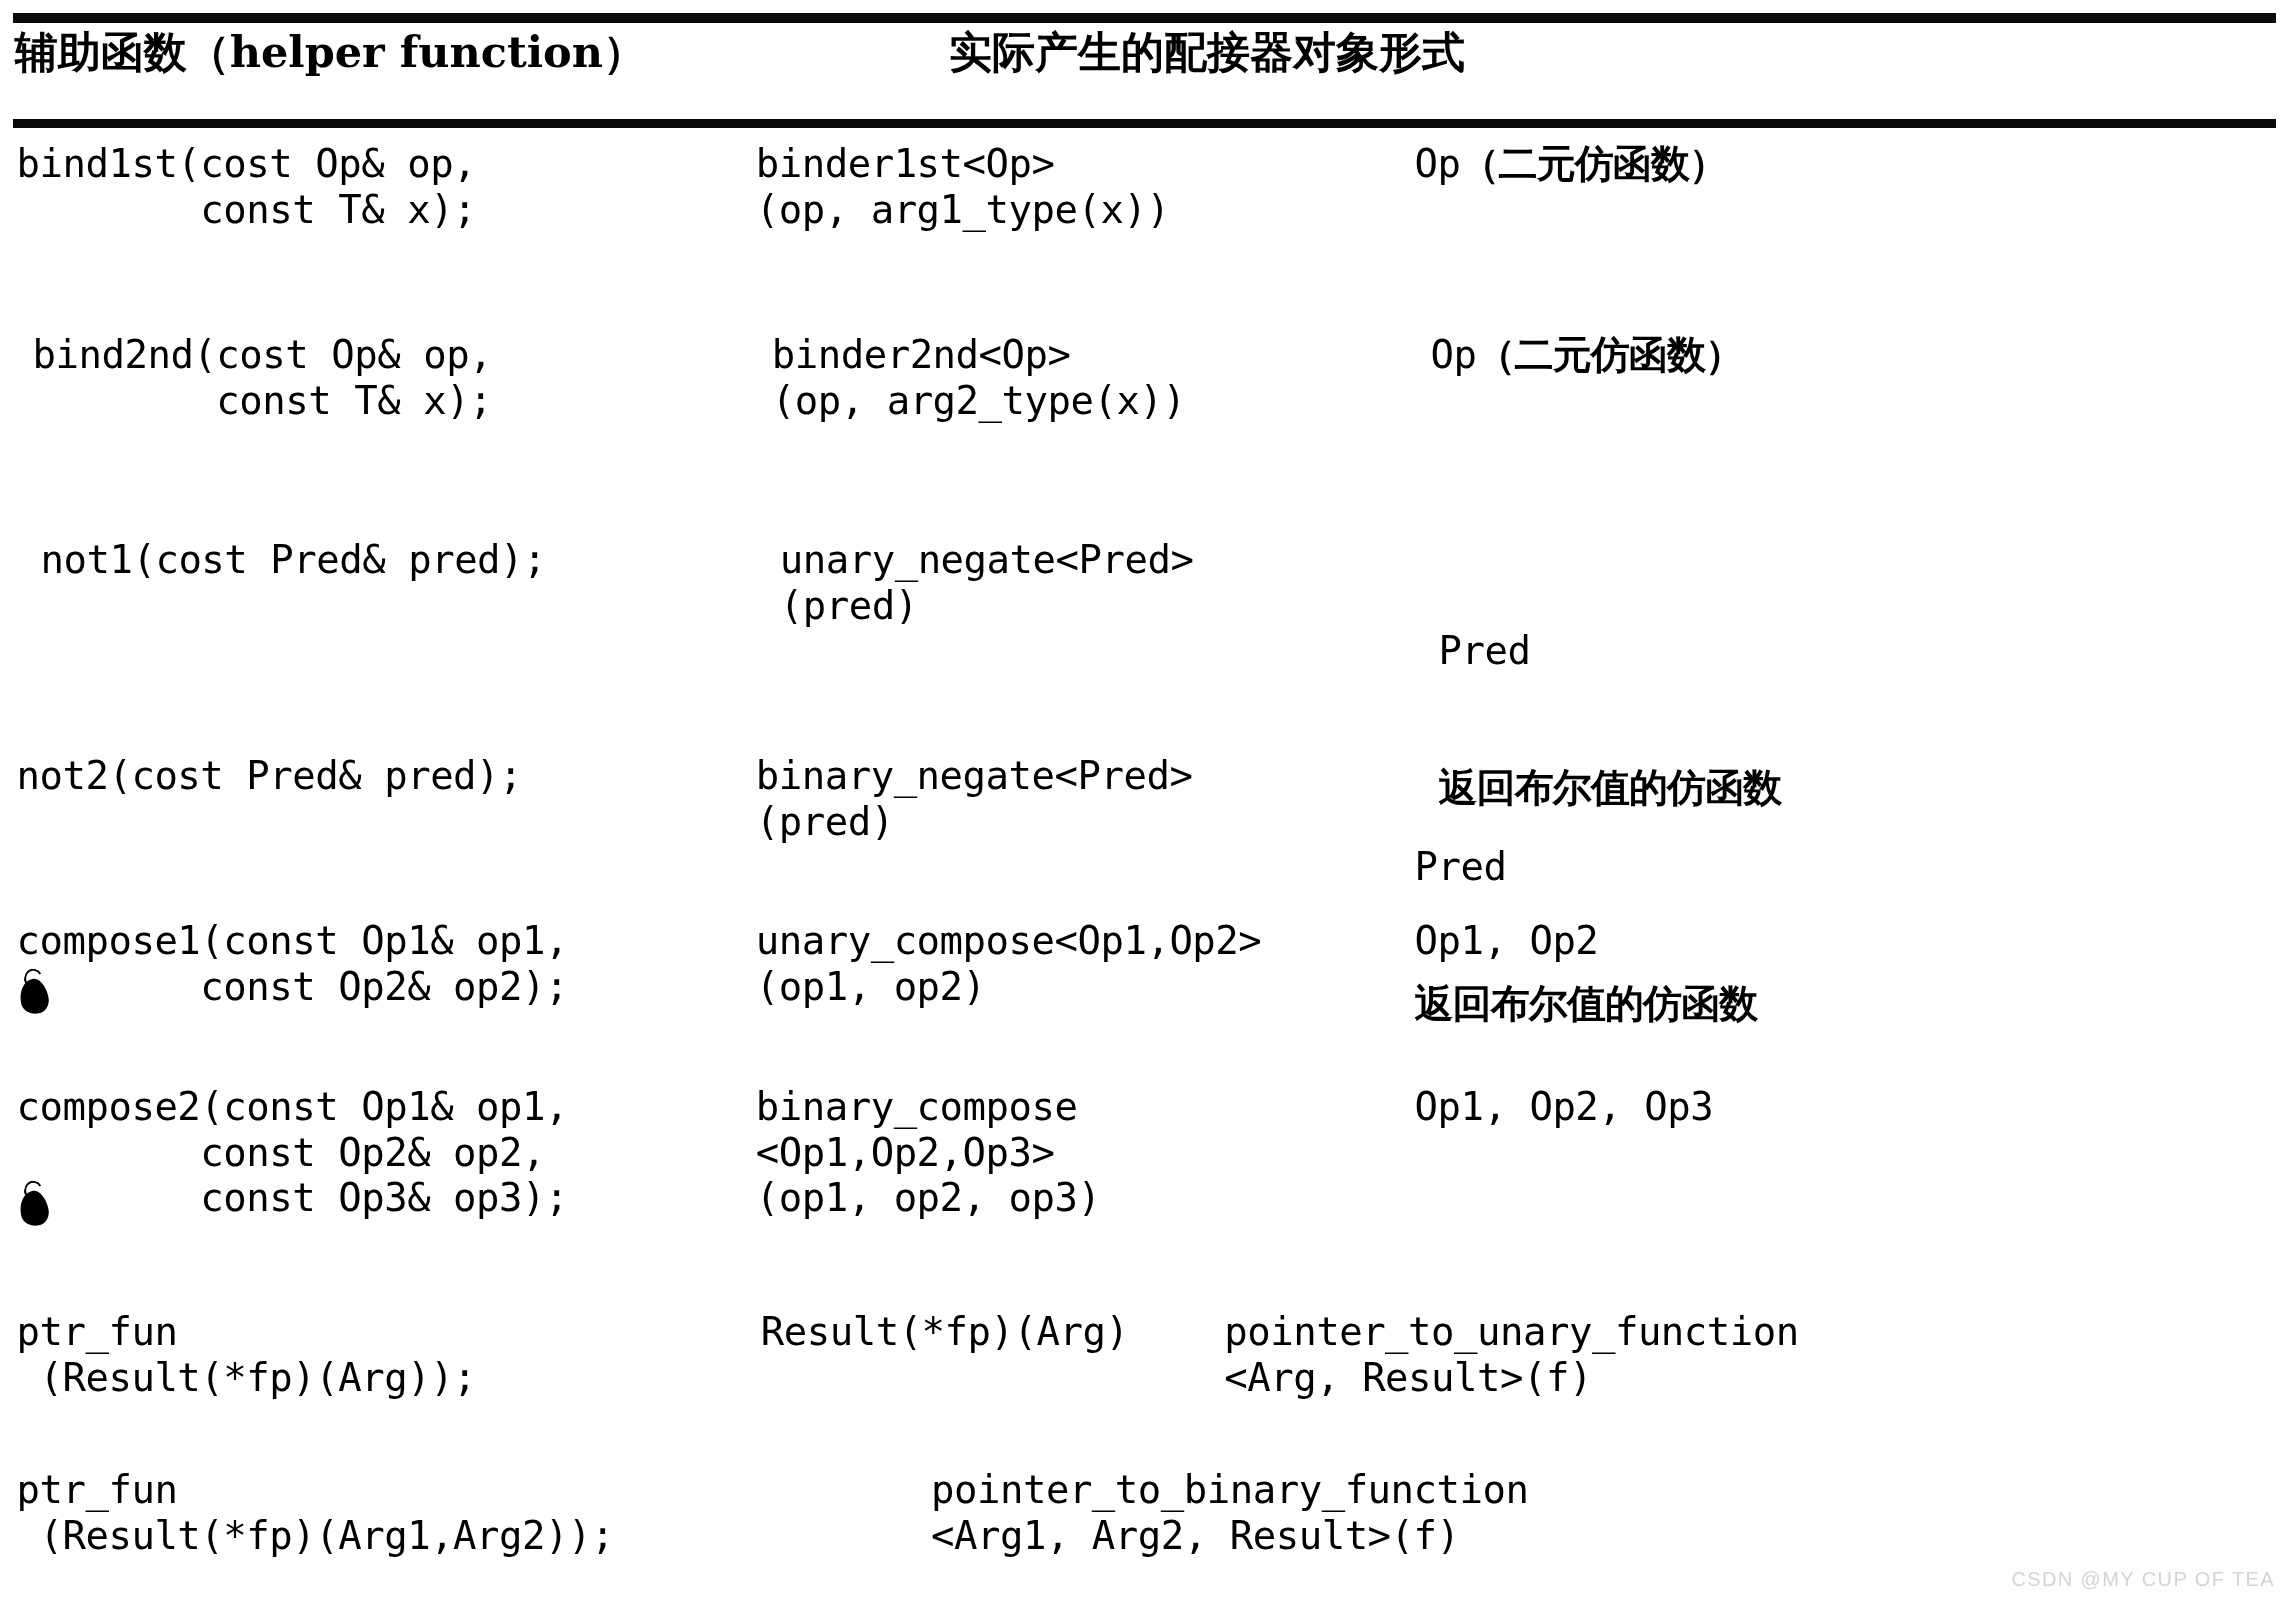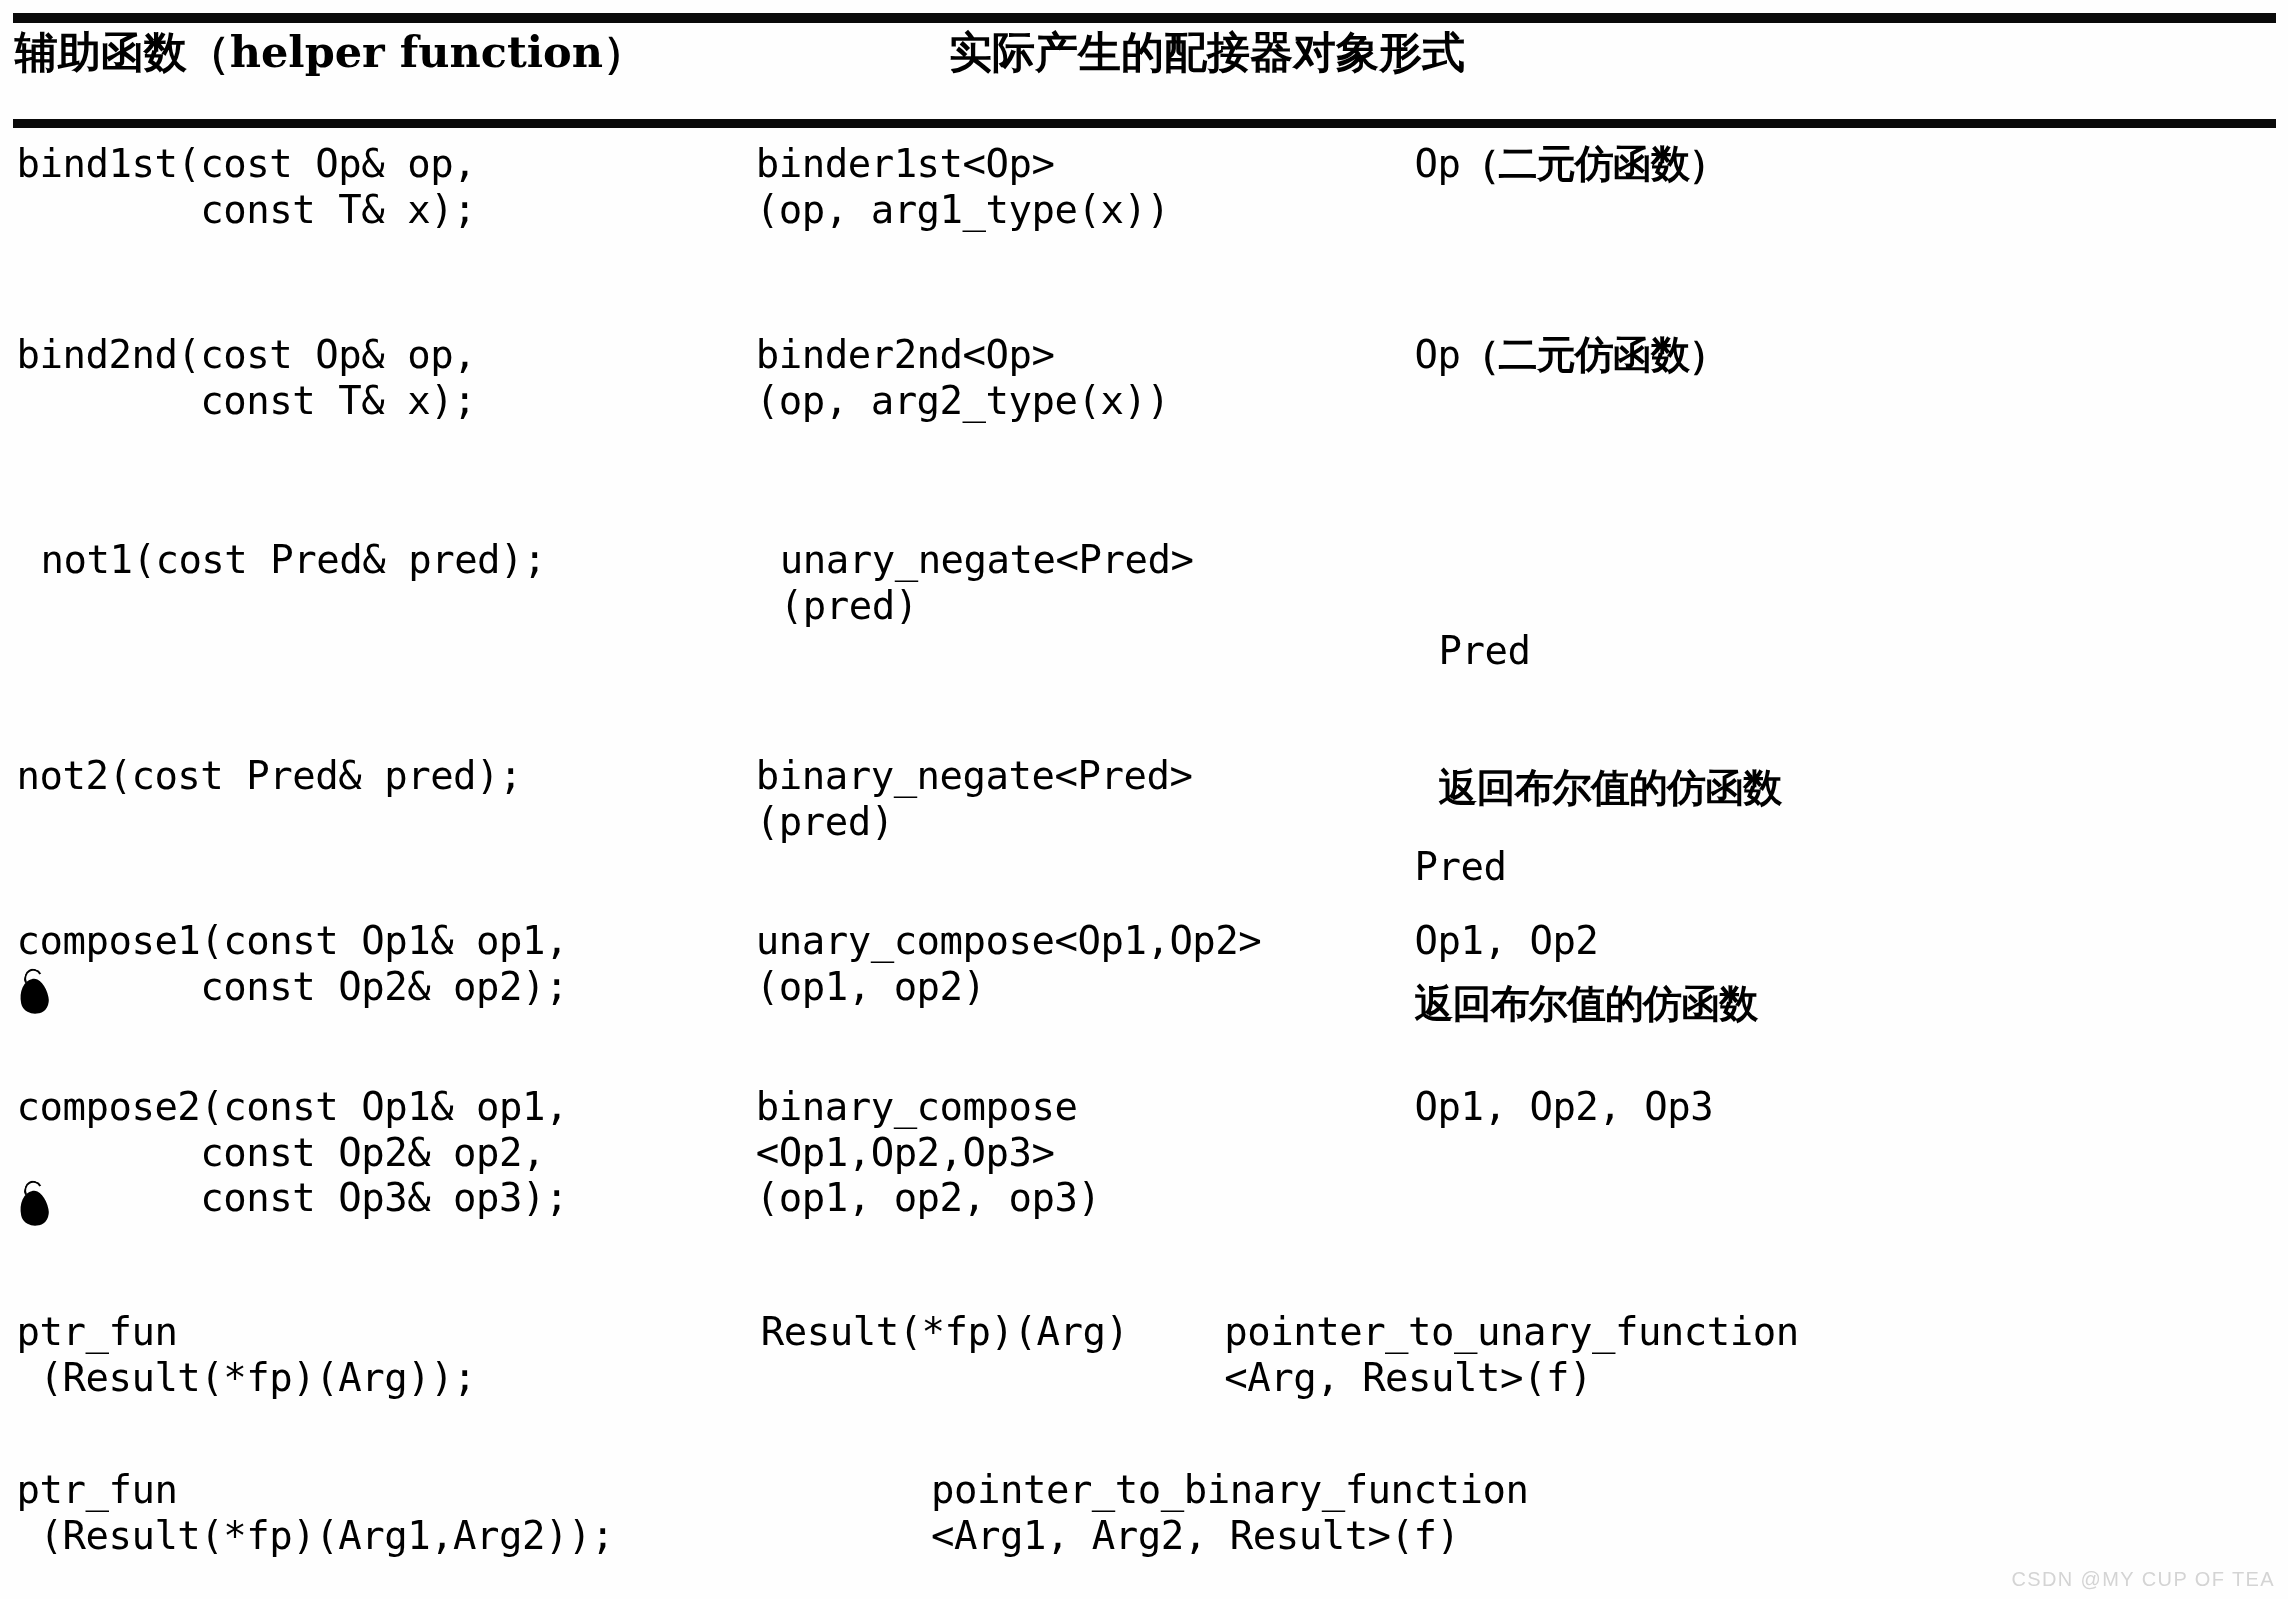--- a/index.html
+++ b/index.html
@@ -144,21 +144,21 @@
     </div>
 
     <div class="row body-row" style="top:133px;margin-top:8px;">
       <div class="cell col1">bind1st(cost Op&amp; op,
         const T&amp; x);</div>
       <div class="cell col2">binder1st&lt;Op&gt;
 (op, arg1_type(x))</div>
       <div class="cell col3"><span class="line"><span>Op</span><span class="cn">（二元仿函数）</span></span></div>
     </div>
 
-    <div class="row body-row" style="top:332px;">
+    <div class="row body-row" style="top:332px;margin-left:16px;">
       <div class="cell col1">bind2nd(cost Op&amp; op,
         const T&amp; x);</div>
       <div class="cell col2">binder2nd&lt;Op&gt;
 (op, arg2_type(x))</div>
       <div class="cell col3"><span class="line"><span>Op</span><span class="cn">（二元仿函数）</span></span></div>
     </div>
 
     <div class="row body-row" style="top:537px;margin-left:24px;">
       <div class="cell col1">not1(cost Pred&amp; pred);</div>
       <div class="cell col2">unary_negate&lt;Pred&gt;

